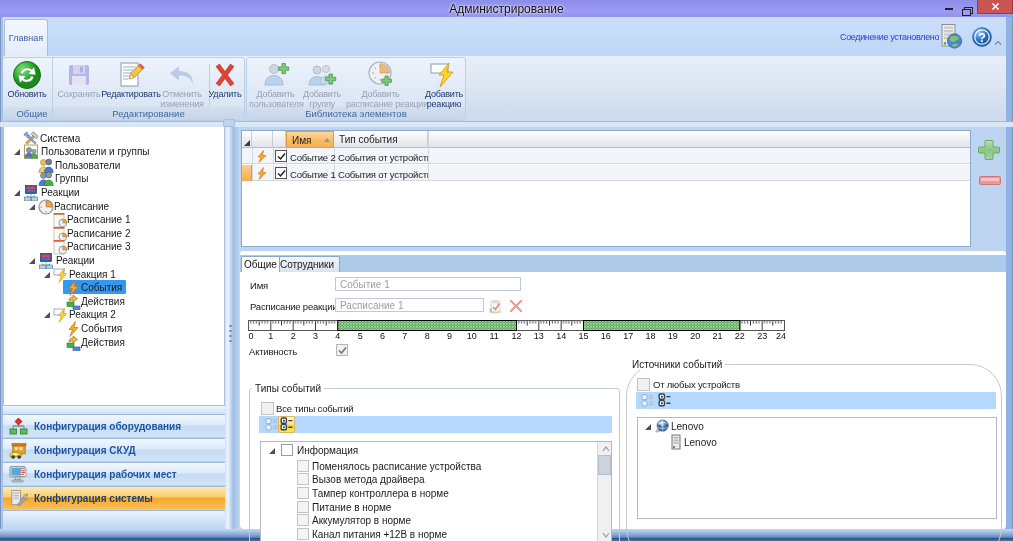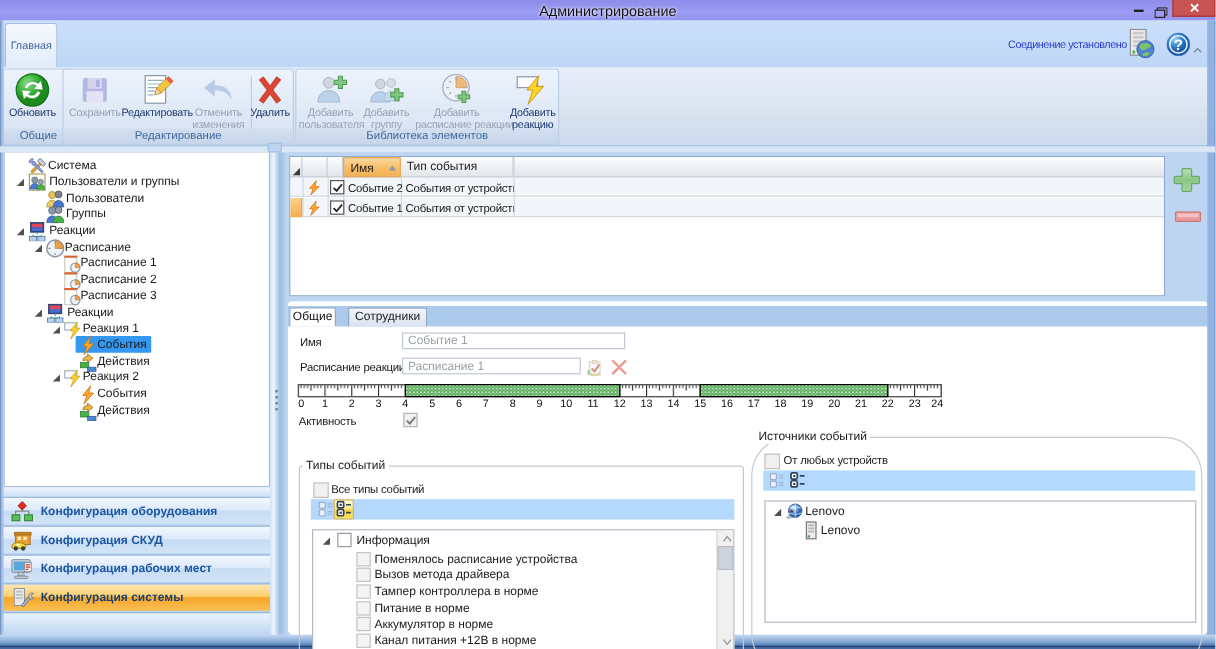--- a/index.html
+++ b/index.html
@@ -56,21 +56,21 @@
 
 #grid-wrap { left:240px; top:127px; width:766px; height:124px; background:#bdd5f1; }
 #grid { position:absolute; left:1px; top:3px; width:730px; height:117px; background:#fff; border:1px solid #8ea9cc; }
 #plusminus { position:absolute; left:731px; top:0; width:35px; height:117px; }
 
 
 #tabstrip-top { left:240px; top:251px; width:766px; height:4px; background:#fdfeff; border-radius:3px 3px 0 0; }
 #tabstrip { left:240px; top:255px; width:766px; height:17px; background:#aecaea; }
 .ftab { position:absolute; top:1px; height:16px; font-size:10px; text-align:center; border:1px solid #8ea6c8; border-bottom:none; border-radius:2px 2px 0 0; line-height:16px; }
 #ftab1 { left:1px; width:39px; background:#fff; color:#111; z-index:2; }
-#ftab2 { left:50px; width:66px; background:linear-gradient(#f2f6fb,#d9e3f0); color:#222; }
+#ftab2 { left:34px; width:66px; background:linear-gradient(#f2f6fb,#d9e3f0); color:#222; }
 
 
 #form-panel { left:240px; top:272px; width:766px; height:257px; background:#fff; border-radius:0 0 4px 4px; font-size:10px; }
 .flabel { position:absolute; color:#1a1a1a; font-size:9.5px; letter-spacing:-0.2px; white-space:nowrap; }
 .ftext { position:absolute; border:1px solid #c0c9d6; background:#fff; color:#9aa0a8; font-size:10px; padding:1px 0 0 4px; }
 div.grp { position:absolute; border:1px solid #c5cad2; border-radius:3px; }
 div.grp .glegend { position:absolute; top:-6px; left:2px; background:#fff; padding:0 3px; font-size:10px; color:#1a1a1a; line-height:11px; white-space:nowrap; }
 .cb { position:absolute; width:13px; height:13px; background:#fff; border:1px solid #ababab; }
 .toolbar { position:absolute; height:17px; background:#b5d9fc; }
 .listbox { position:absolute; background:#fff; border:1px solid #b2b8c2; }

